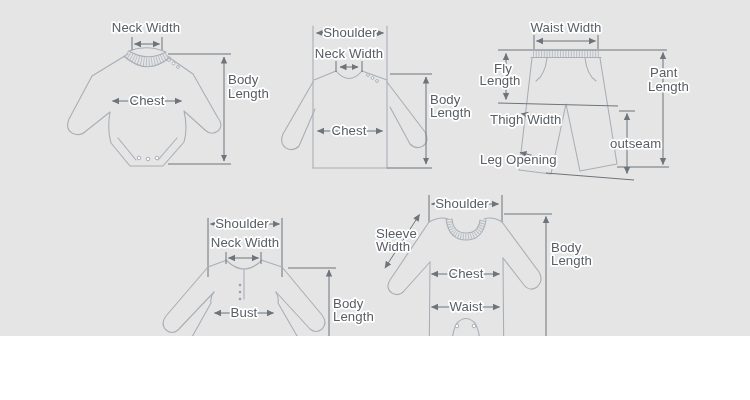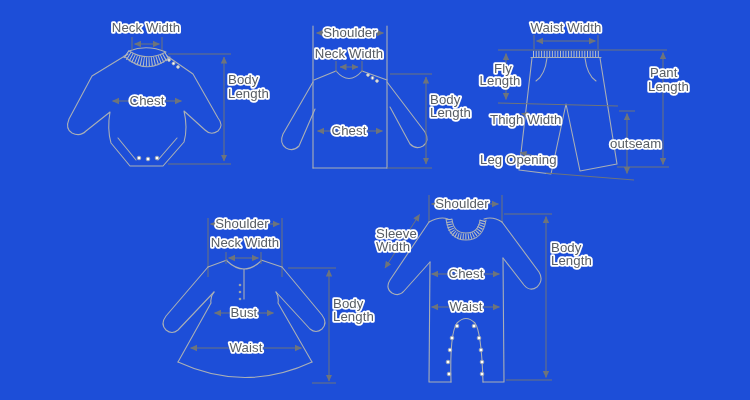--- a/index.html
+++ b/index.html
@@ -1,16 +1,16 @@
 <!DOCTYPE html>
 <html><head>
 <meta charset="utf-8">
 <style>
   html,body{margin:0;padding:0;background:#fff;}
-  .canvas{width:750px;height:400px;background:#1d4ed8;overflow:hidden;position:relative;}
+  .canvas{width:750px;height:336px;background:#e5e5e5;overflow:hidden;position:relative;}
   svg{display:block;}
   .g{fill:none;stroke:#a9afb6;stroke-width:1.1;stroke-linecap:round;stroke-linejoin:round;}
   .d{fill:none;stroke:#6e747b;stroke-width:1;stroke-linecap:butt;}
   .rib{fill:none;stroke:#b9bfc5;stroke-width:9;stroke-dasharray:1 1.7;}
   .ribp{fill:none;stroke:#b9bfc5;stroke-width:6.5;stroke-dasharray:1 1.7;}
   .ribr{fill:none;stroke:#b9bfc5;stroke-width:6;stroke-dasharray:1 1.5;}
   .dot{fill:#ffffff;stroke:#a9afb6;stroke-width:1;}
   .dotf{fill:#9aa1a8;stroke:none;}
   text{font-family:"Liberation Sans",sans-serif;font-size:13.2px;fill:#585e65;
        paint-order:stroke;stroke:#ffffff;stroke-width:3.5px;stroke-linejoin:round;letter-spacing:.1px;}

